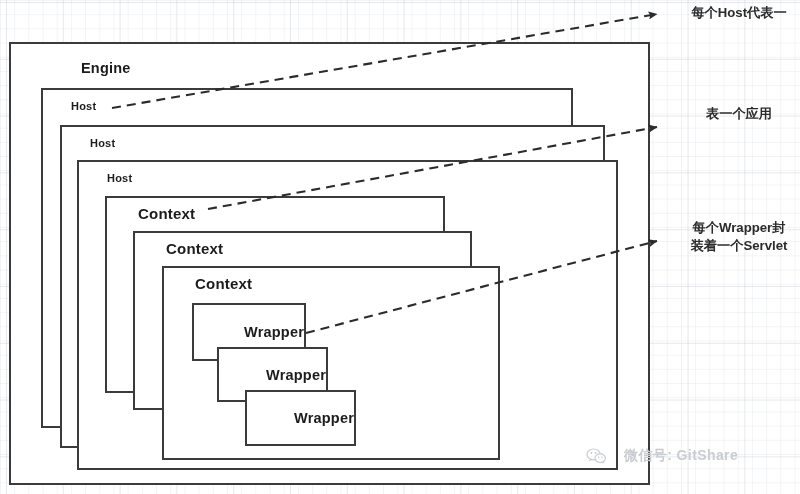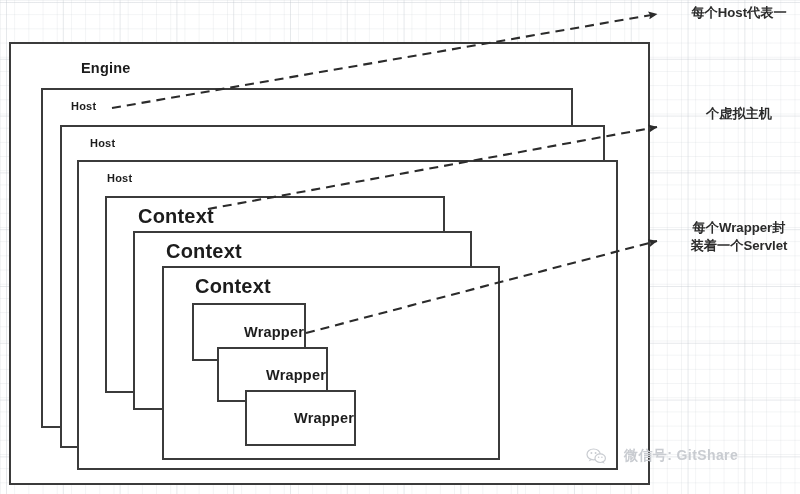--- a/index.html
+++ b/index.html
@@ -30,21 +30,21 @@
   }
   .node > .node-label {
     position: absolute;
     font-weight: bold;
     color: #1c1c1c;
     white-space: nowrap;
     letter-spacing: 0.2px;
   }
   .engine-label   { left: 38px; top: 16px;  font-size: 14.5px; margin-left: 32px; }
   .host-label     { left: 28px; top: 10px;  font-size: 11px; }
-  .context-label  { left: 31px; top: 7px;   font-size: 20px; }
+  .context-label  { left: 31px; top: 7px;   font-size: 15px; }
   .wrapper-label  { left: 0;  right: 0; top: 50%; transform: translateY(-50%);
                     text-align: right; font-size: 14.5px; }
 
   #wires { position: absolute; left: 0; top: 0; width: 800px; height: 494px;
            pointer-events: none; }
 
   .annotation {
     position: absolute;
     font-size: 13.2px;
     font-weight: bold;
@@ -126,21 +126,21 @@
     <line x1="208" y1="209" x2="657" y2="127" stroke="#2b2b2b" stroke-width="2.1" stroke-dasharray="9,6" marker-end="url(#arrowhead)"></line>
 
     <line x1="306" y1="333" x2="657" y2="241" stroke="#2b2b2b" stroke-width="2.1" stroke-dasharray="9,6" marker-end="url(#arrowhead)"></line>
   </svg>
 
   <div class="annotation" style="left:680px; top:4px;">
     <div>每个Host代表一</div>
   </div>
 
   <div class="annotation" style="left:680px; top:105px;">
-    <div>个虚拟主机</div>
+    <div>表一个应用</div>
   </div>
 
   <div class="annotation" style="left:680px; top:219px;">
     <div>每个Wrapper封</div>
     <div>装着一个Servlet</div>
   </div>
 
   <div id="watermark">
     <svg width="20" height="17" viewBox="0 0 20 17">
       <ellipse cx="7.6" cy="6.4" rx="6.6" ry="5.4" fill="none" stroke="#c9ccd1" stroke-width="1.2"></ellipse>

